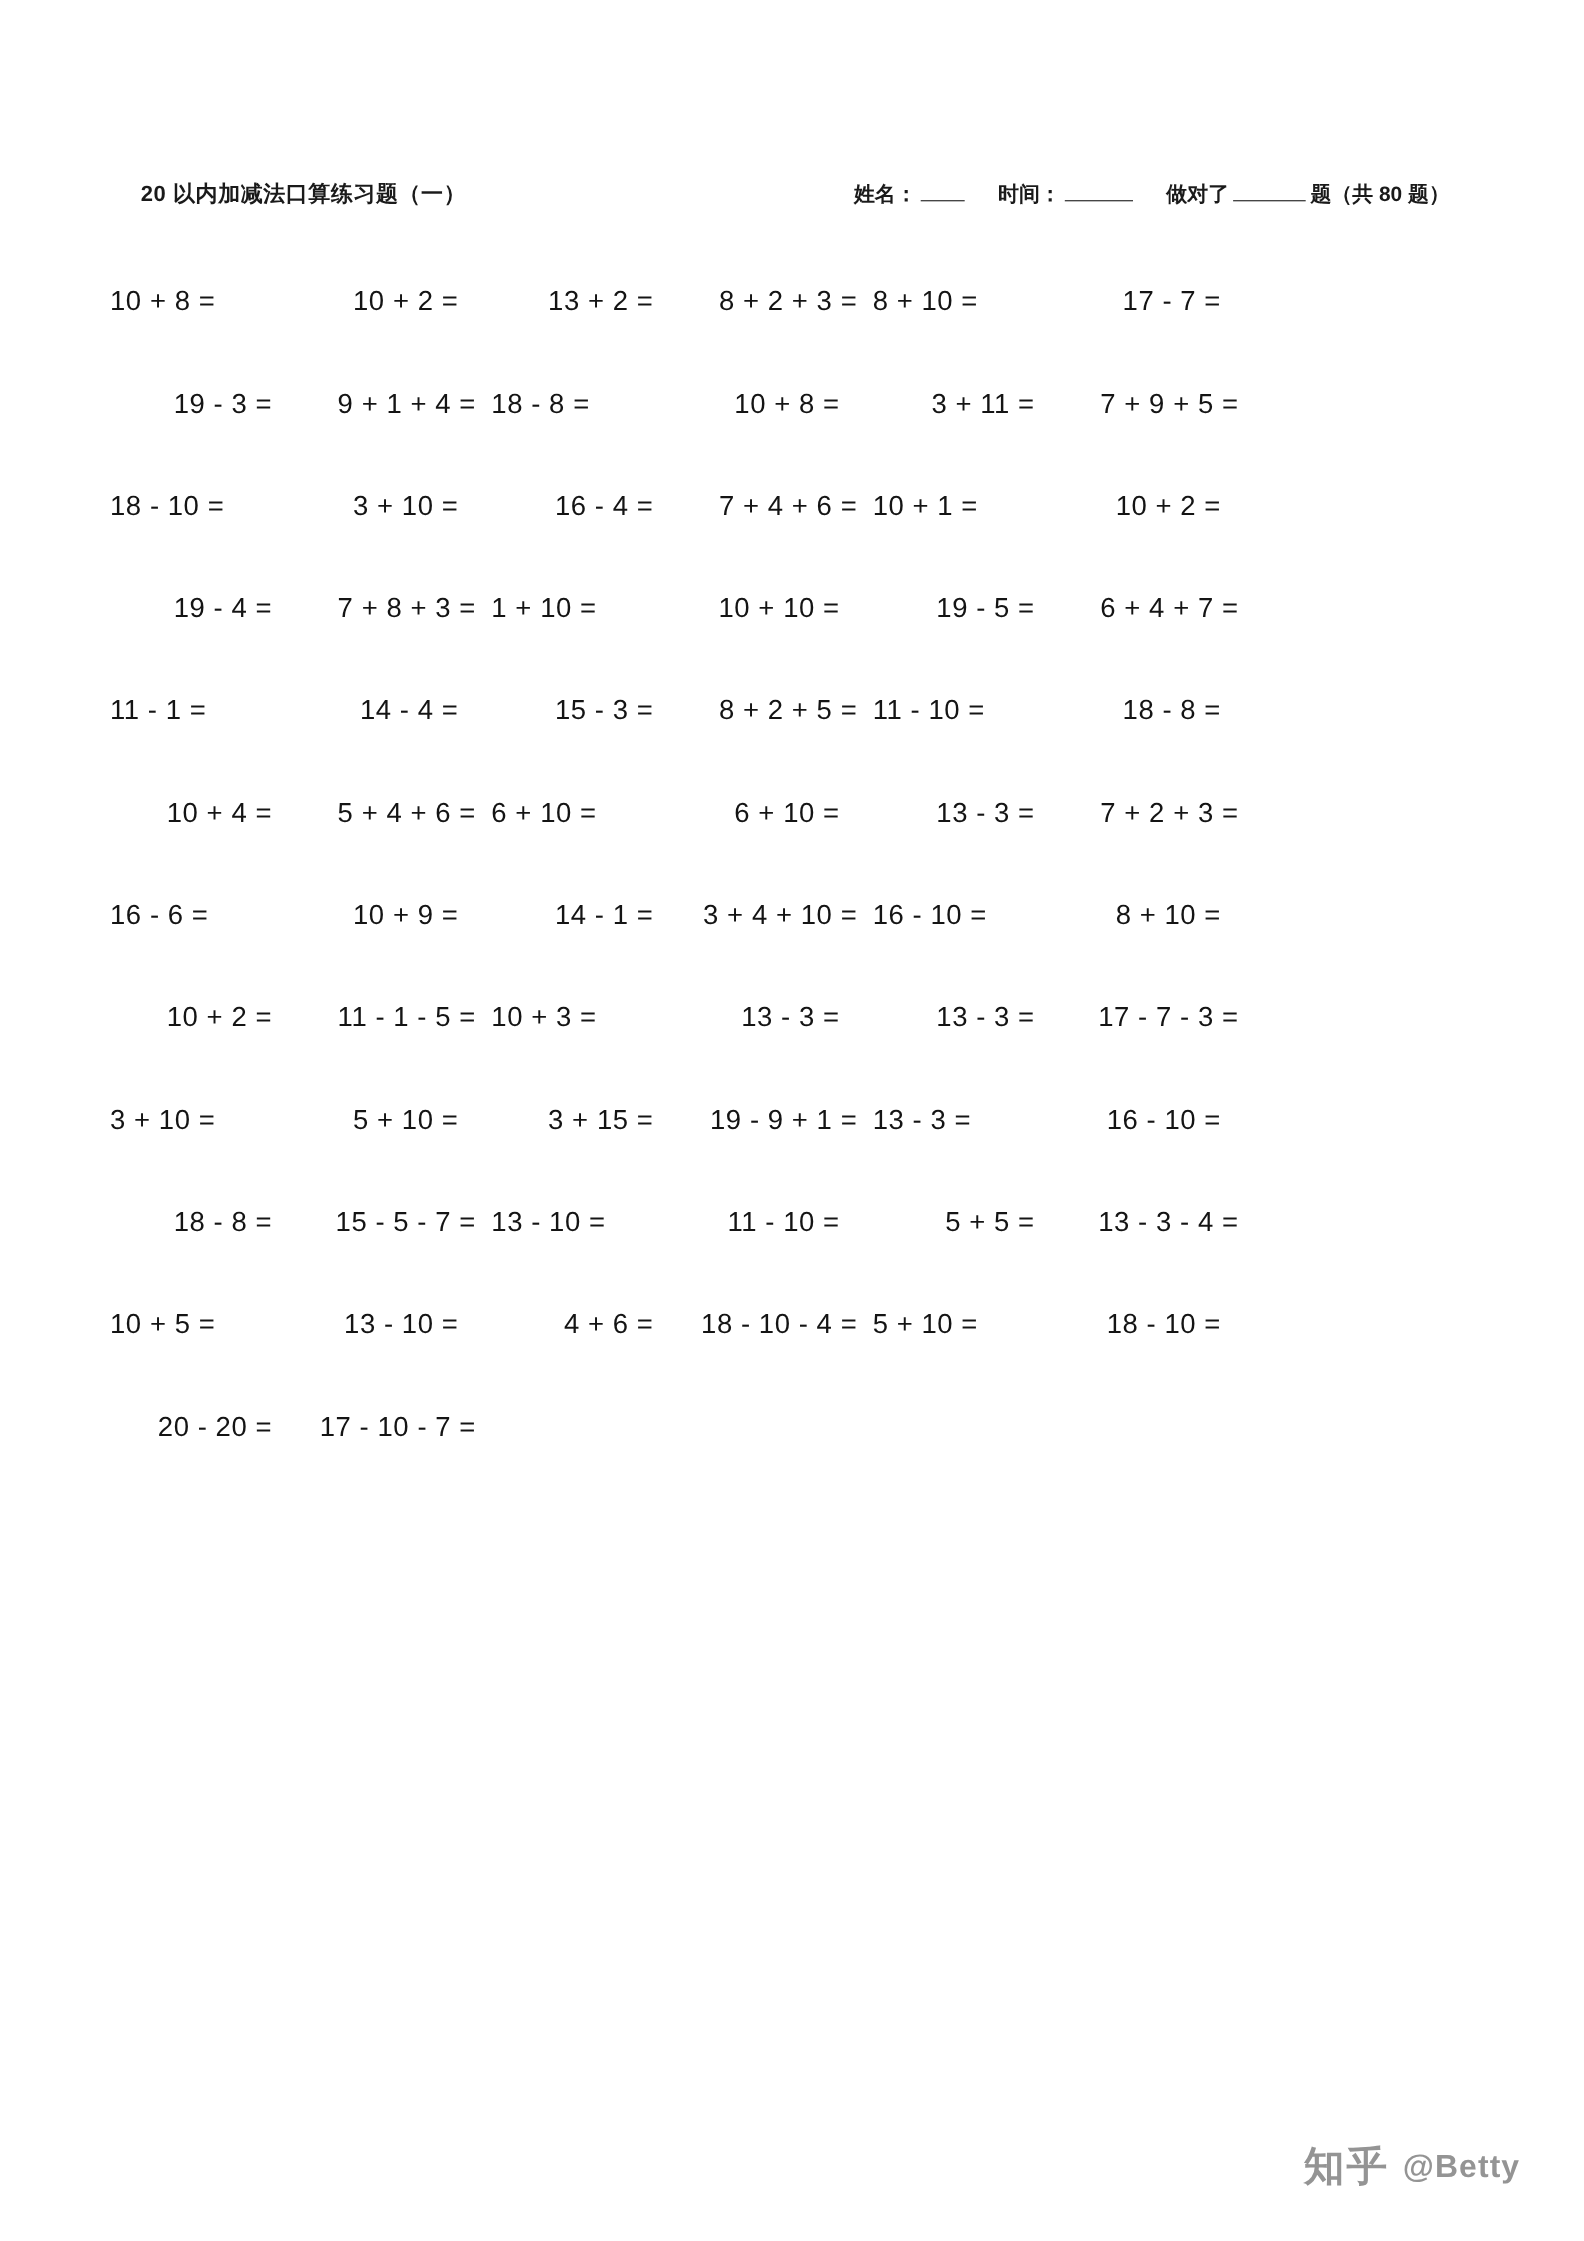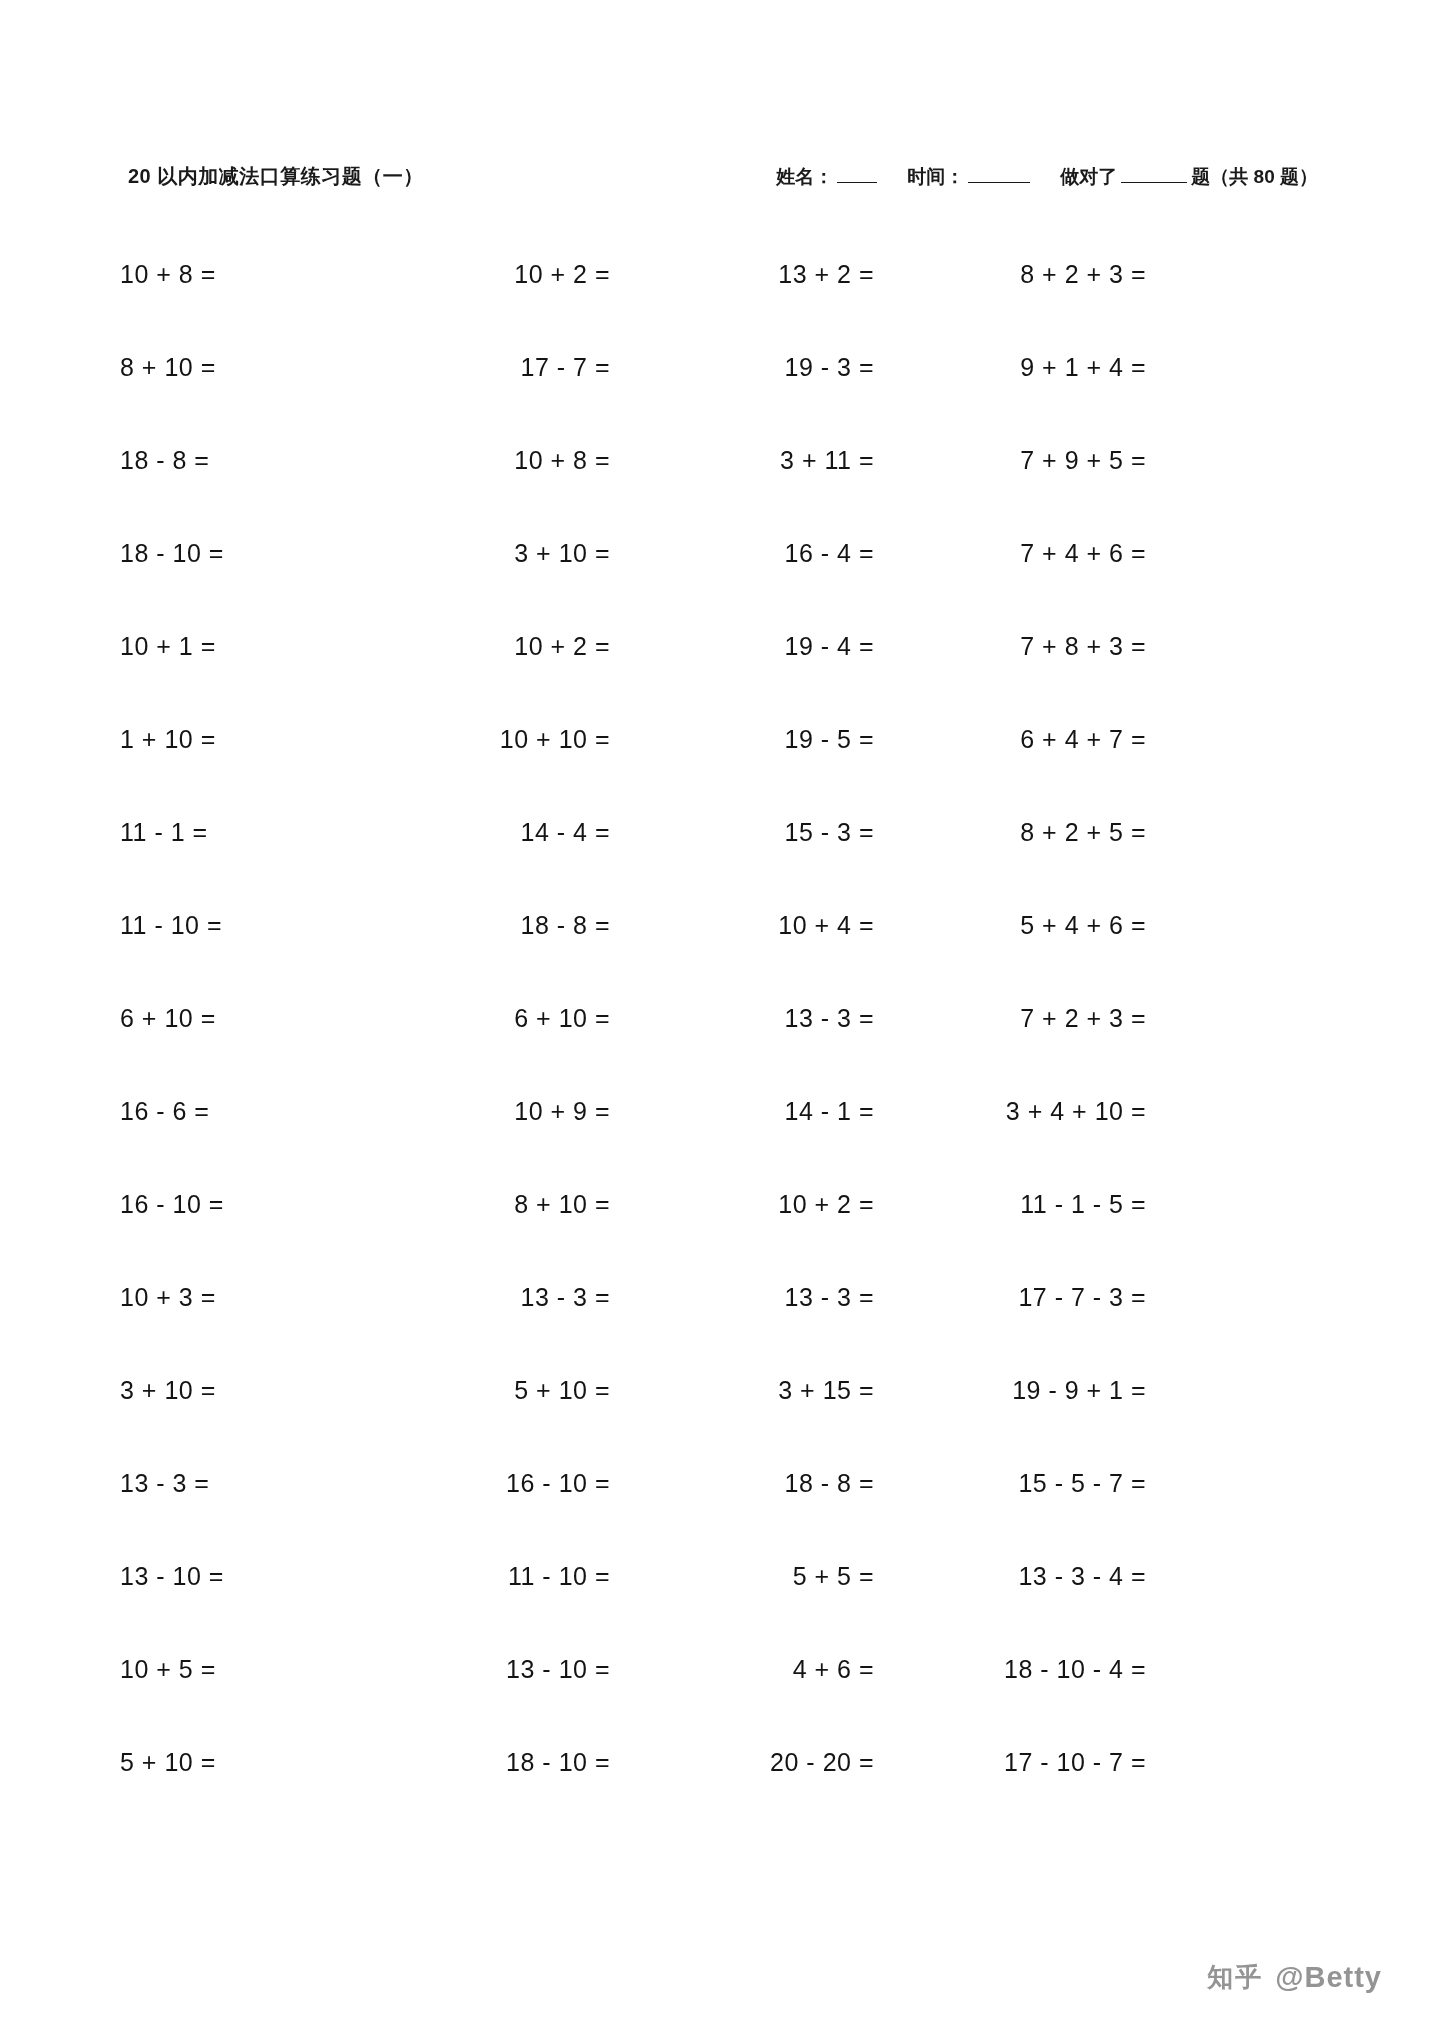--- a/index.html
+++ b/index.html
@@ -62,25 +62,25 @@
     margin: 0 4px;
   }
   .blank-short { width: 40px; }
   .blank-mid   { width: 62px; }
   .blank-score { width: 66px; }
   .meta-gap { display: inline-block; width: 26px; }
 
   
   .grid {
     position: absolute;
-    left: 112px;
+    left: 92px;
     top: 228px;
     width: 1040px;
     display: grid;
-    grid-template-columns: repeat(4, 1fr);
+    grid-template-columns: repeat(6, 1fr);
     grid-auto-rows: 93px;
     text-align: right;
   }
   .cell {
     display: flex;
     align-items: center;
     font-size: 25px;
     letter-spacing: 0.5px;
     color: #141414;
     white-space: nowrap;
@@ -98,21 +98,21 @@
     display: flex;
     align-items: center;
     gap: 12px;
     color: #8c8c8c;
     font-size: 30px;
     font-weight: bold;
     letter-spacing: 1px;
     opacity: 0.92;
   }
   .wm-logo {
-    font-size: 26px;
+    font-size: 37px;
     font-weight: bold;
     letter-spacing: 2px;
   }
   .wm-user {
     font-size: 29px;
     font-weight: bold;
   }
 </style>
 </head>
 <body>

